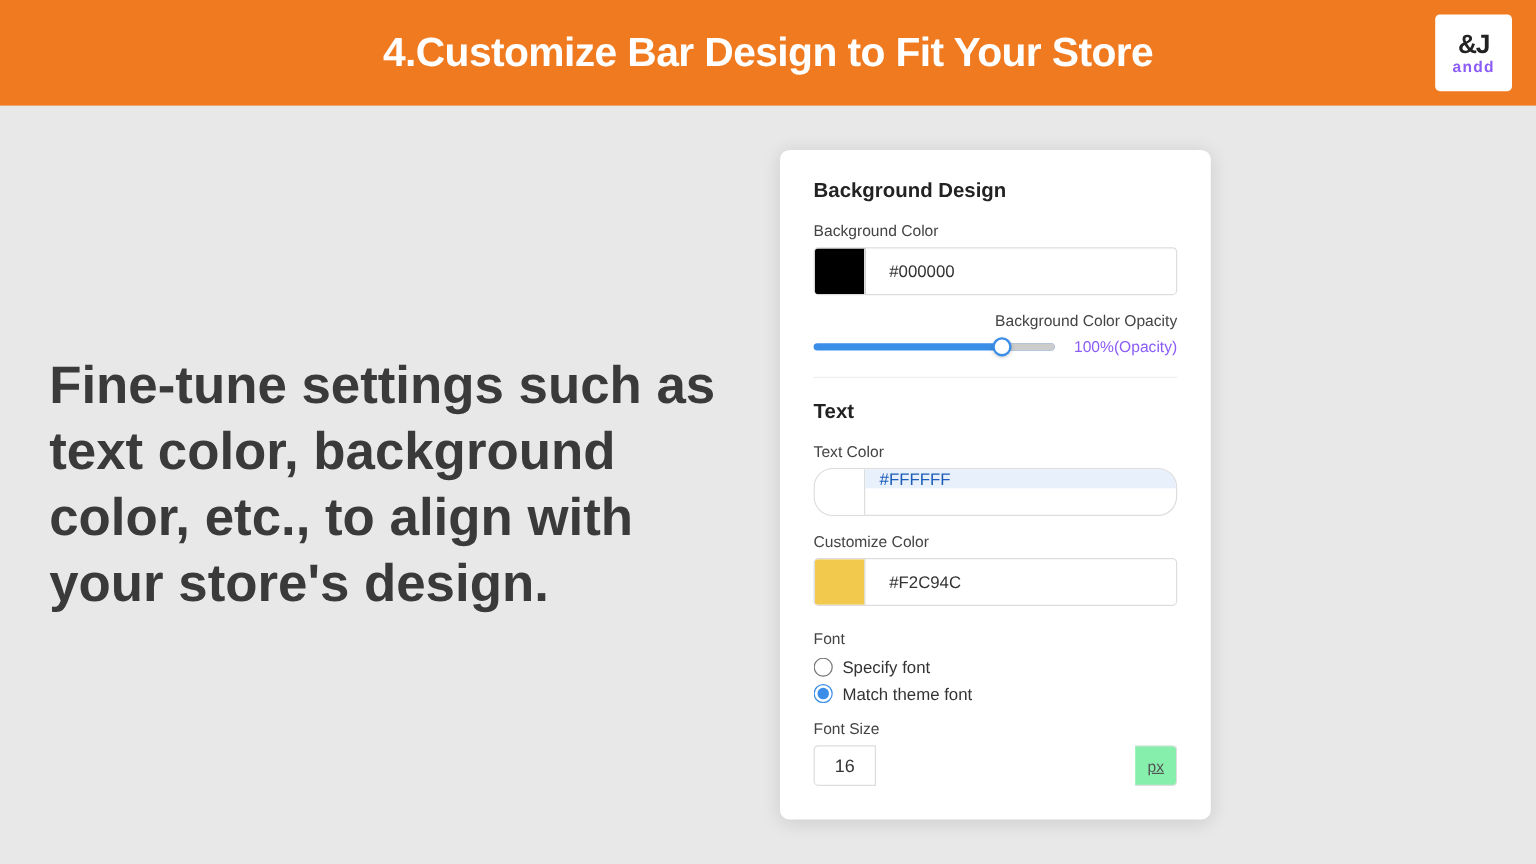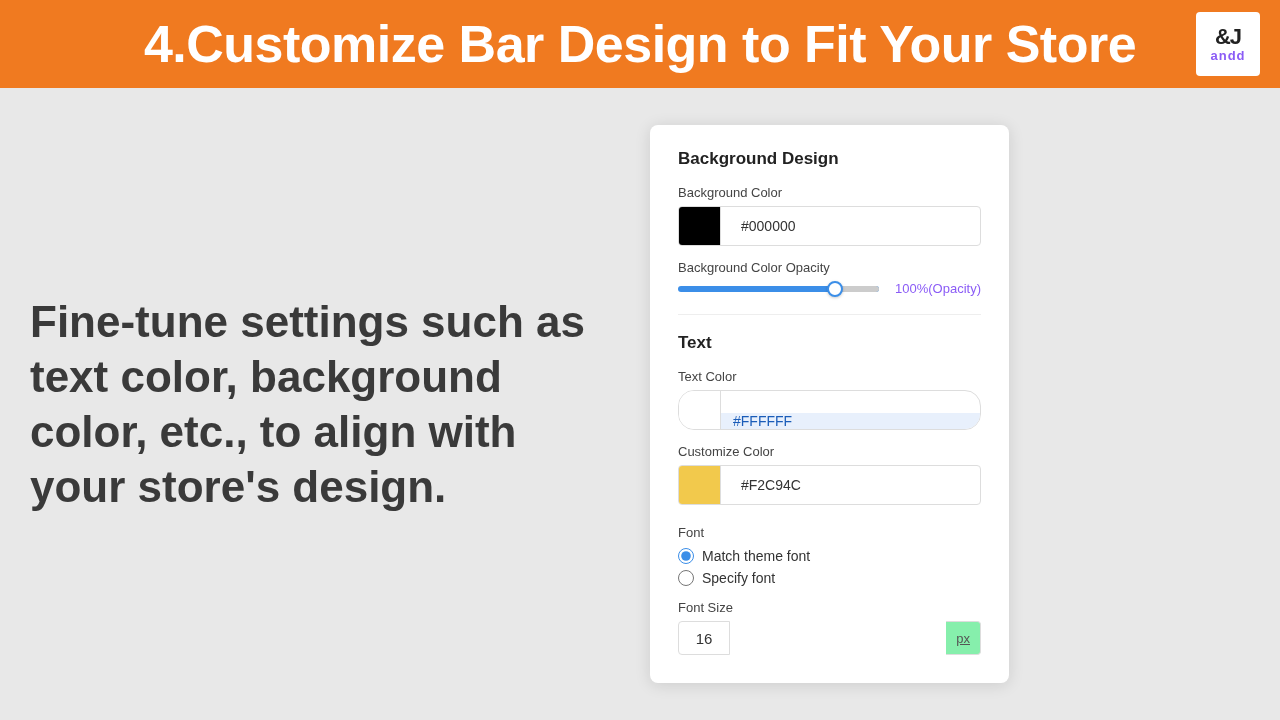--- a/index.html
+++ b/index.html
@@ -15,21 +15,21 @@
     .header {
       background: #F07A20;
       height: 88px;
       display: flex;
       align-items: center;
       justify-content: center;
       position: relative;
     }
     .header-title {
       color: #fff;
-      font-size: 52px;
+      font-size: 34px;
       font-weight: 800;
       letter-spacing: -0.5px;
     }
     .logo-box {
       position: absolute;
       right: 20px;
       top: 50%;
       transform: translateY(-50%);
       background: #fff;
       width: 64px;
@@ -66,20 +66,21 @@
     
     .left-text {
       flex: 1;
       max-width: 580px;
     }
     .left-text p {
       font-size: 44px;
       font-weight: 800;
       color: #3a3a3a;
       line-height: 1.25;
+      margin-left: 11px;
     }
 
     
     .right-panel {
       width: 359px;
       background: #fff;
       border-radius: 8px;
       box-shadow: 0 2px 16px rgba(0,0,0,0.12);
       padding: 24px 28px 28px 28px;
       flex-shrink: 0;
@@ -129,20 +130,21 @@
     .opacity-row {
       display: flex;
       align-items: center;
       gap: 12px;
       margin-bottom: 0;
     }
     .opacity-label {
       font-size: 13px;
       color: #444;
       margin-bottom: 6px;
+      text-align: right;
     }
     .slider-container {
       flex: 1;
       position: relative;
       height: 6px;
       display: flex;
       align-items: center;
     }
     .slider-track {
       width: 100%;
@@ -183,21 +185,21 @@
     
     .divider {
       height: 1px;
       background: #eee;
       margin: 18px 0;
     }
 
     
     .text-color-row {
       display: flex;
-      align-items: flex-end;
+      align-items: flex-start;
       border: 1px solid #ddd;
       border-radius: 16px;
       overflow: hidden;
       margin-bottom: 14px;
     }
     .text-color-swatch {
       width: 42px;
       height: 38px;
       flex-shrink: 0;
       border-right: 1px solid #ddd;
@@ -330,26 +332,26 @@
 
       <div class="field-label">Customize Color</div>
       <div class="color-input-row">
         <div class="color-swatch yellow"></div>
         <span class="color-value">#F2C94C</span>
       </div>
 
       <div class="font-section">
         <div class="font-label">Font</div>
         <div class="radio-row">
+          <input type="radio" class="radio-input" name="font" style="">
+          <span class="radio-label">Specify font</span>
+        </div>
+        <div class="radio-row">
           <input type="radio" class="radio-input" name="font" checked="" style="">
           <span class="radio-label">Match theme font</span>
-        </div>
-        <div class="radio-row">
-          <input type="radio" class="radio-input" name="font" style="">
-          <span class="radio-label">Specify font</span>
         </div>
       </div>
 
       <div class="field-label">Font Size</div>
       <div class="font-size-row">
         <div class="font-size-box">
           <span>16</span>
         </div>
         <div class="font-size-unit">px</div>
       </div>

